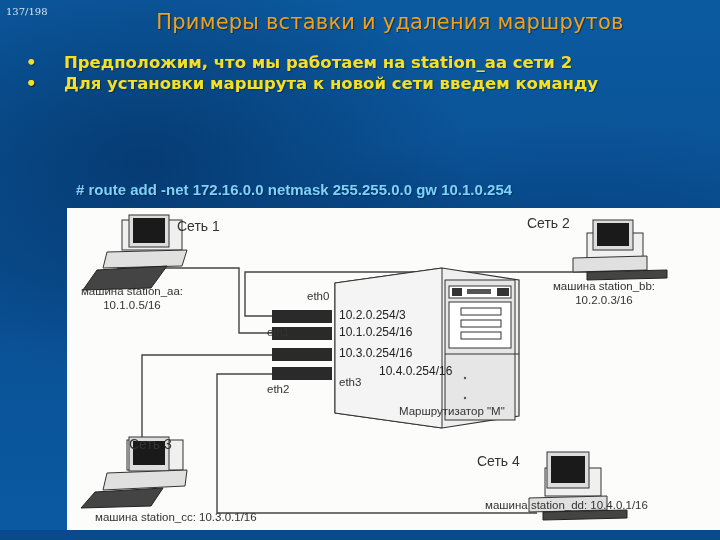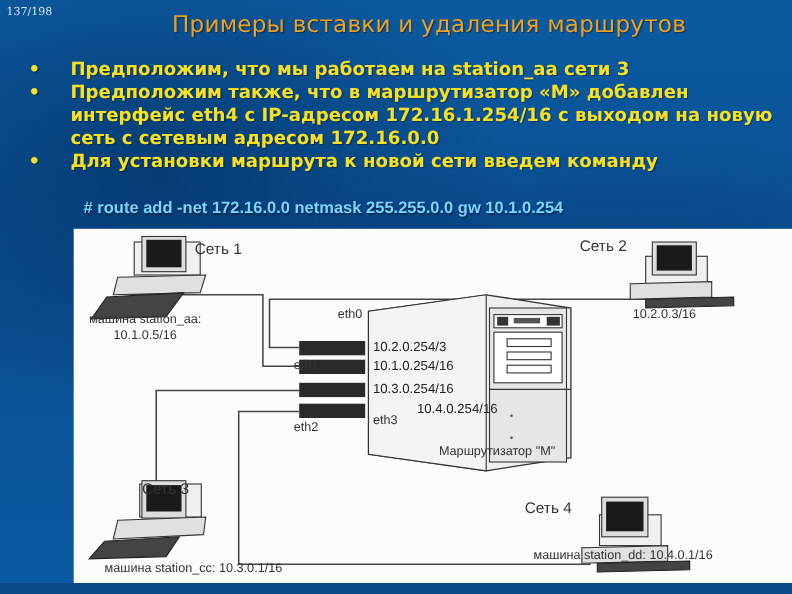--- a/index.html
+++ b/index.html
@@ -61,22 +61,22 @@
       background: #0a4a8a;
     }
   </style>
 </head>
 <body>
 
 <div class="slide-num">137/198</div>
 <div class="title">Примеры вставки и удаления маршрутов</div>
 
 <ul class="bullets">
-  <li><span class="dot">•</span><span>Предположим, что мы работаем на station_aa сети 3</span></li>
-  <li><span class="dot">•</span><span>Предположим также, что в маршрутизатор «М» добавлен интерфейс eth4 с IP-адресом 172.16.1.254/16 с выходом на новую сеть с сетевым адресом 172.16.0.0</span></li>
+  <li><span class="dot">•</span><span>Предположим, что мы работаем на station_aa сети 2</span></li>
+  <li><span class="dot">•</span></li>
   <li><span class="dot">•</span><span>Для установки маршрута к новой сети введем команду</span></li>
 </ul>
 
 <div class="command"># route add -net 172.16.0.0 netmask 255.255.0.0 gw 10.1.0.254</div>
 
 <div class="diagram">
   <svg width="609" height="322" viewBox="0 0 609 322">
     <g stroke="#444" stroke-width="1.4" fill="none">
 
       <polyline points="50,60 172,60 172,125 205,125"></polyline>
@@ -143,30 +143,31 @@
   </svg>
 
   <div class="lbl net-lbl" style="left:110px; top:10px;">Сеть 1</div>
   <div class="lbl host-lbl" style="left:0px; top:76px; width:130px;">
     <div>машина station_aa:</div>
     <div>10.1.0.5/16</div>
   </div>
 
   <div class="lbl net-lbl" style="left:460px; top:7px;">Сеть 2</div>
   <div class="lbl host-lbl" style="left:472px; top:71px; width:130px;">
+    <div>машина station_bb:</div>
     <div>10.2.0.3/16</div>
   </div>
 
   <div class="lbl net-lbl" style="left:62px; top:228px;">Сеть 3</div>
   <div class="lbl host-lbl" style="left:28px; top:302px;">машина station_cc: 10.3.0.1/16</div>
 
   <div class="lbl net-lbl" style="left:410px; top:245px;">Сеть 4</div>
   <div class="lbl host-lbl" style="left:418px; top:290px;">машина station_dd: 10.4.0.1/16</div>
 
-  <div class="lbl if-lbl" style="left:240px; top:72px;">eth0</div>
+  <div class="lbl if-lbl" style="left:240px; top:82px;">eth0</div>
   <div class="lbl if-lbl" style="left:200px; top:118px;">eth1</div>
   <div class="lbl if-lbl" style="left:200px; top:139px;margin-top:36px;">eth2</div>
   <div class="lbl if-lbl" style="left:240px; top:168px;margin-left:32px;">eth3</div>
 
   <div class="lbl ip-lbl" style="left:272px; top:100px;">10.2.0.254/3</div>
   <div class="lbl ip-lbl" style="left:272px; top:117px;">10.1.0.254/16</div>
   <div class="lbl ip-lbl" style="left:272px; top:138px;">10.3.0.254/16</div>
   <div class="lbl ip-lbl" style="left:272px; top:156px;margin-left:40px;">10.4.0.254/16</div>
 
   <div class="lbl if-lbl" style="left:332px; top:197px;">Маршрутизатор "М"</div>

